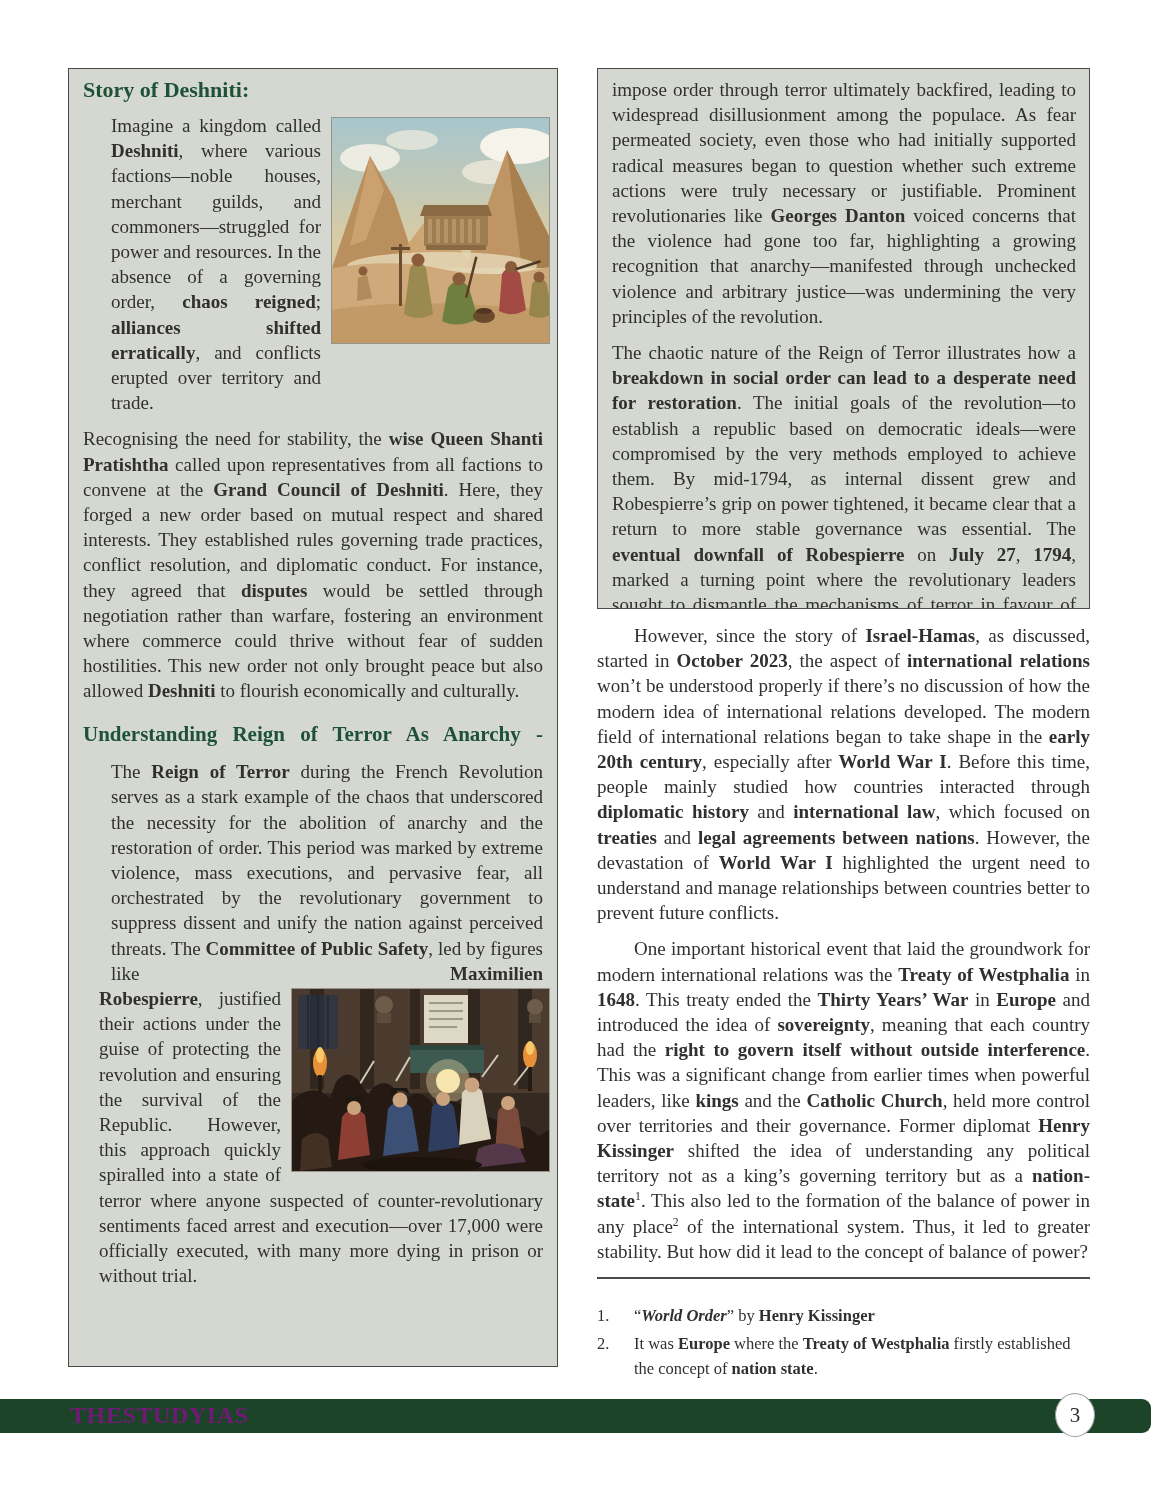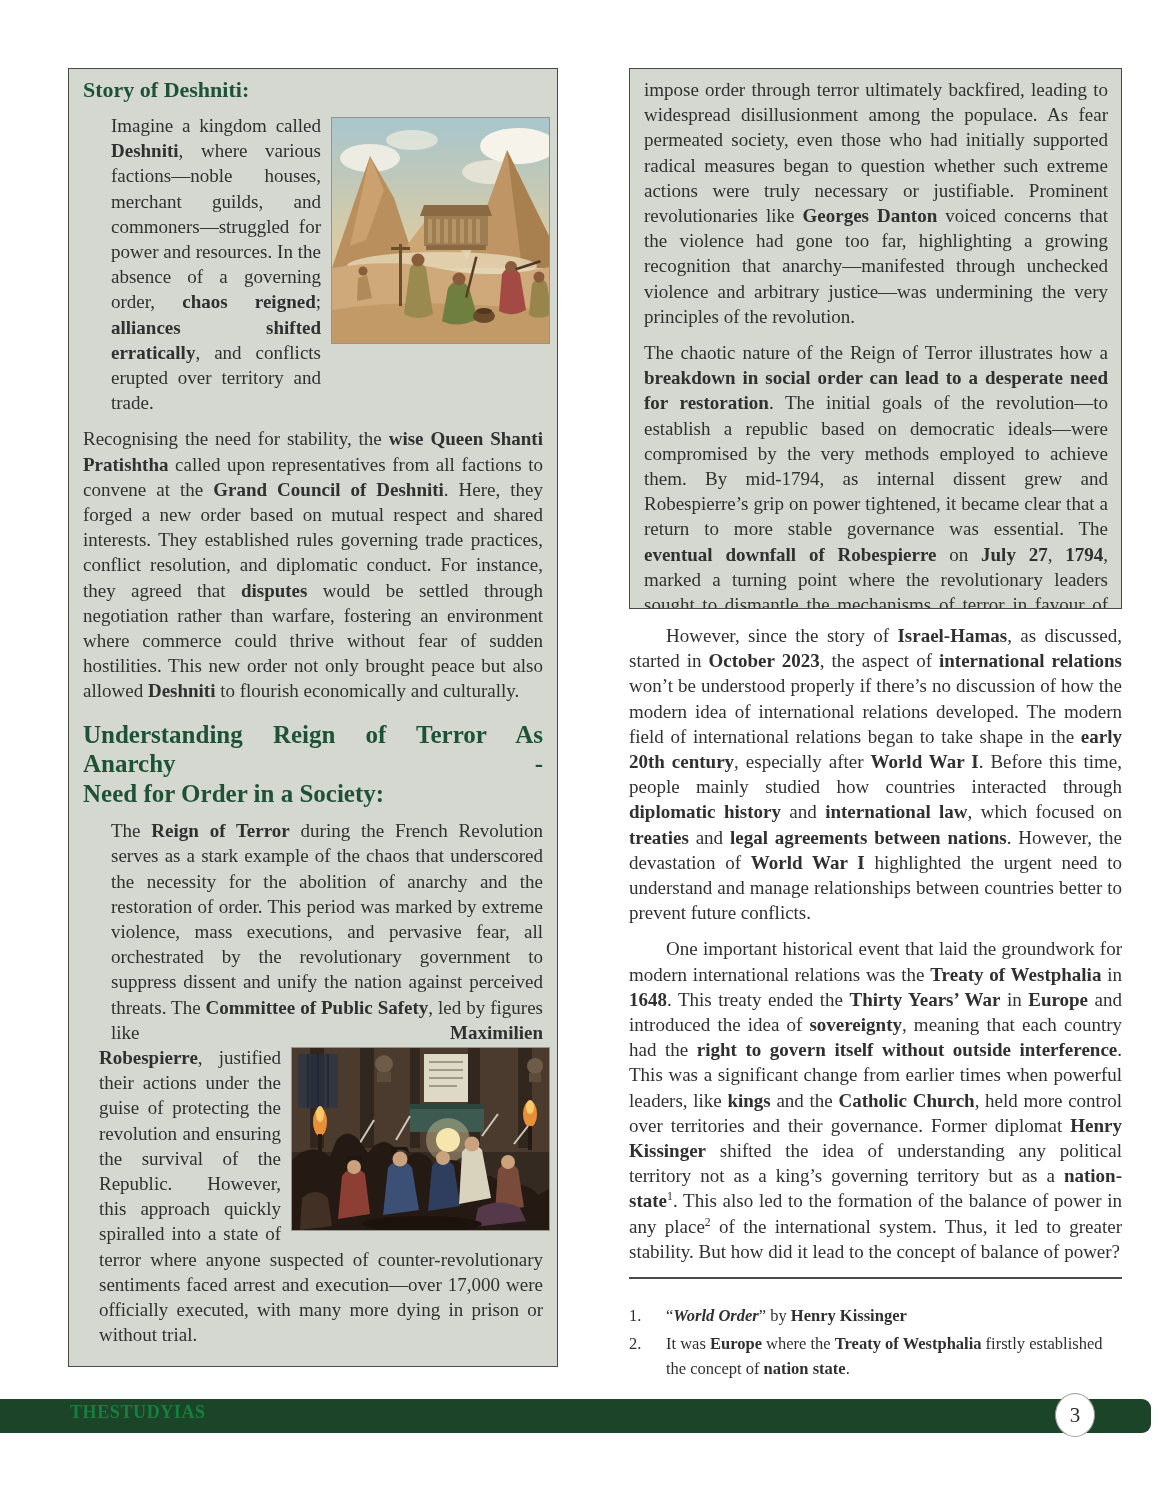--- a/index.html
+++ b/index.html
@@ -8,43 +8,43 @@
     --box-bg:#d5d8d1;
     --ink:#303030;
   }
   html,body{margin:0;padding:0;background:#fff;}
   #page{
     position:relative;width:1159px;height:1500px;background:#fff;
     font-family:"Liberation Serif", serif;color:var(--ink);overflow:hidden;
   }
   .graybox{background:var(--box-bg);border:1.5px solid #4a4a4a;box-sizing:border-box;}
   #left-box{position:absolute;left:68px;top:68px;width:490px;height:1299px;padding:7px 7px 6px 14px;overflow:hidden;}
-  #right-col{position:absolute;left:597px;top:68px;width:493px;margin-left:32px;}
+  #right-col{position:absolute;left:597px;top:68px;width:493px;}
   #right-box{width:493px;height:541px;padding:8px 13px 6px 14px;overflow:hidden;margin:0 0 14px 0;}
   .para{font-size:19px;line-height:25.2px;text-align:justify;margin:0 0 11px 0;}
   #left-box .para{margin-right:7px;}
   .jlast{text-align-last:justify;margin-left:28px;}
   .nogap{margin-bottom:0 !important;}
   .ngt{margin-top:0 !important;margin-left:16px;}
   .indent{text-indent:37px;}
   h2{font-weight:bold;color:var(--green-heading);margin:0;}
   .h1{font-size:22px;line-height:28px;margin:0 0 9px 0;}
-  .h2{font-size:25px;line-height:29.5px;margin:16px 7px 10px 0;}
+  .h2{font-size:21px;line-height:29.5px;margin:16px 7px 10px 0;}
   .h2line{display:block;}
   .h2line.j{text-align:justify;text-align-last:justify;}
   sup{font-size:0.62em;line-height:0;}
   .img-wrap{float:right;box-sizing:border-box;border:1px solid #97948c;background:#cbb48c;}
   .img-wrap svg{display:block;}
   .img1{width:219px;height:227px;margin:4px -7px 52px 10px;}
   .img2{width:259px;height:184px;margin:2px -7px 8px 10px;}
   #footnotes{border-top:2px solid #4a4a4a;margin-top:13px;padding-top:24px;}
   .fn{font-size:16.5px;line-height:25px;padding-left:37px;margin:0 0 3px 0;text-align:left;}
   .fn-marker{display:inline-block;width:37px;margin-left:-37px;}
   #footer-bar{position:absolute;left:0;top:1399px;width:1151px;height:34px;background:var(--green-footer);border-radius:0 9px 9px 0;}
-  #brand{position:absolute;left:70px;top:1402px;color:#15803d;font-weight:bold;font-size:18px;letter-spacing:0.6px;}
+  #brand{position:absolute;left:70px;top:1402px;color:#701a75;font-weight:bold;font-size:24px;letter-spacing:0.6px;}
   #page-circle{
     position:absolute;left:1055px;top:1393px;width:38px;height:42px;background:#fff;
     border:1px solid #9a9a9a;border-radius:50%;display:flex;align-items:center;justify-content:center;
     font-size:21px;color:#2d2d2d;
   }
 </style>
 </head>
 <body>
 
 <div id="page">
@@ -105,21 +105,20 @@
           <ellipse cx="152" cy="193" rx="8" ry="3" fill="#523620"></ellipse>
         </svg>
       </span>
       <span>Imagine a kingdom called <span style="font-weight: bold;">Deshniti</span>, where various factions—noble houses, merchant guilds, and commoners—struggled for power and resources. In the absence of a governing order, <span style="font-weight: bold;">chaos reigned</span>; <span style="font-weight: bold;">alliances shifted erratically</span>, and conflicts erupted over territory and trade.</span>
     </p>
 
     <p class="para">Recognising the need for stability, the <span style="font-weight: bold;">wise Queen Shanti Pratishtha</span> called upon representatives from all factions to convene at the <span style="font-weight: bold;">Grand Council of Deshniti</span>. Here, they forged a new order based on mutual respect and shared interests. They established rules governing trade practices, conflict resolution, and diplomatic conduct. For instance, they agreed that <span style="font-weight: bold;">disputes</span> would be settled through negotiation rather than warfare, fostering an environment where commerce could thrive without fear of sudden hostilities. This new order not only brought peace but also allowed <span style="font-weight: bold;">Deshniti</span> to flourish economically and culturally.</p>
 
     <h2 class="h2">
       <span class="h2line j">Understanding Reign of Terror As Anarchy -</span>
-      <span class="h2line">Need for Order in a Society:</span>
     </h2>
 
     <p class="para jlast nogap">The <span style="font-weight: bold;">Reign of Terror</span> during the French Revolution serves as a stark example of the chaos that underscored the necessity for the abolition of anarchy and the restoration of order. This period was marked by extreme violence, mass executions, and pervasive fear, all orchestrated by the revolutionary government to suppress dissent and unify the nation against perceived threats. The <span style="font-weight: bold;">Committee of Public Safety</span>, led by figures like <span style="font-weight: bold;">Maximilien</span></p>
 
     <p class="para ngt">
       <span class="img-wrap img2">
         <svg viewBox="0 0 257 182" width="257" height="182" xmlns="http://www.w3.org/2000/svg">
           <rect width="257" height="182" fill="#352a22"></rect>
           <rect width="257" height="104" fill="#4a3b2e"></rect>
           <g fill="#2e241c" opacity="0.85">

